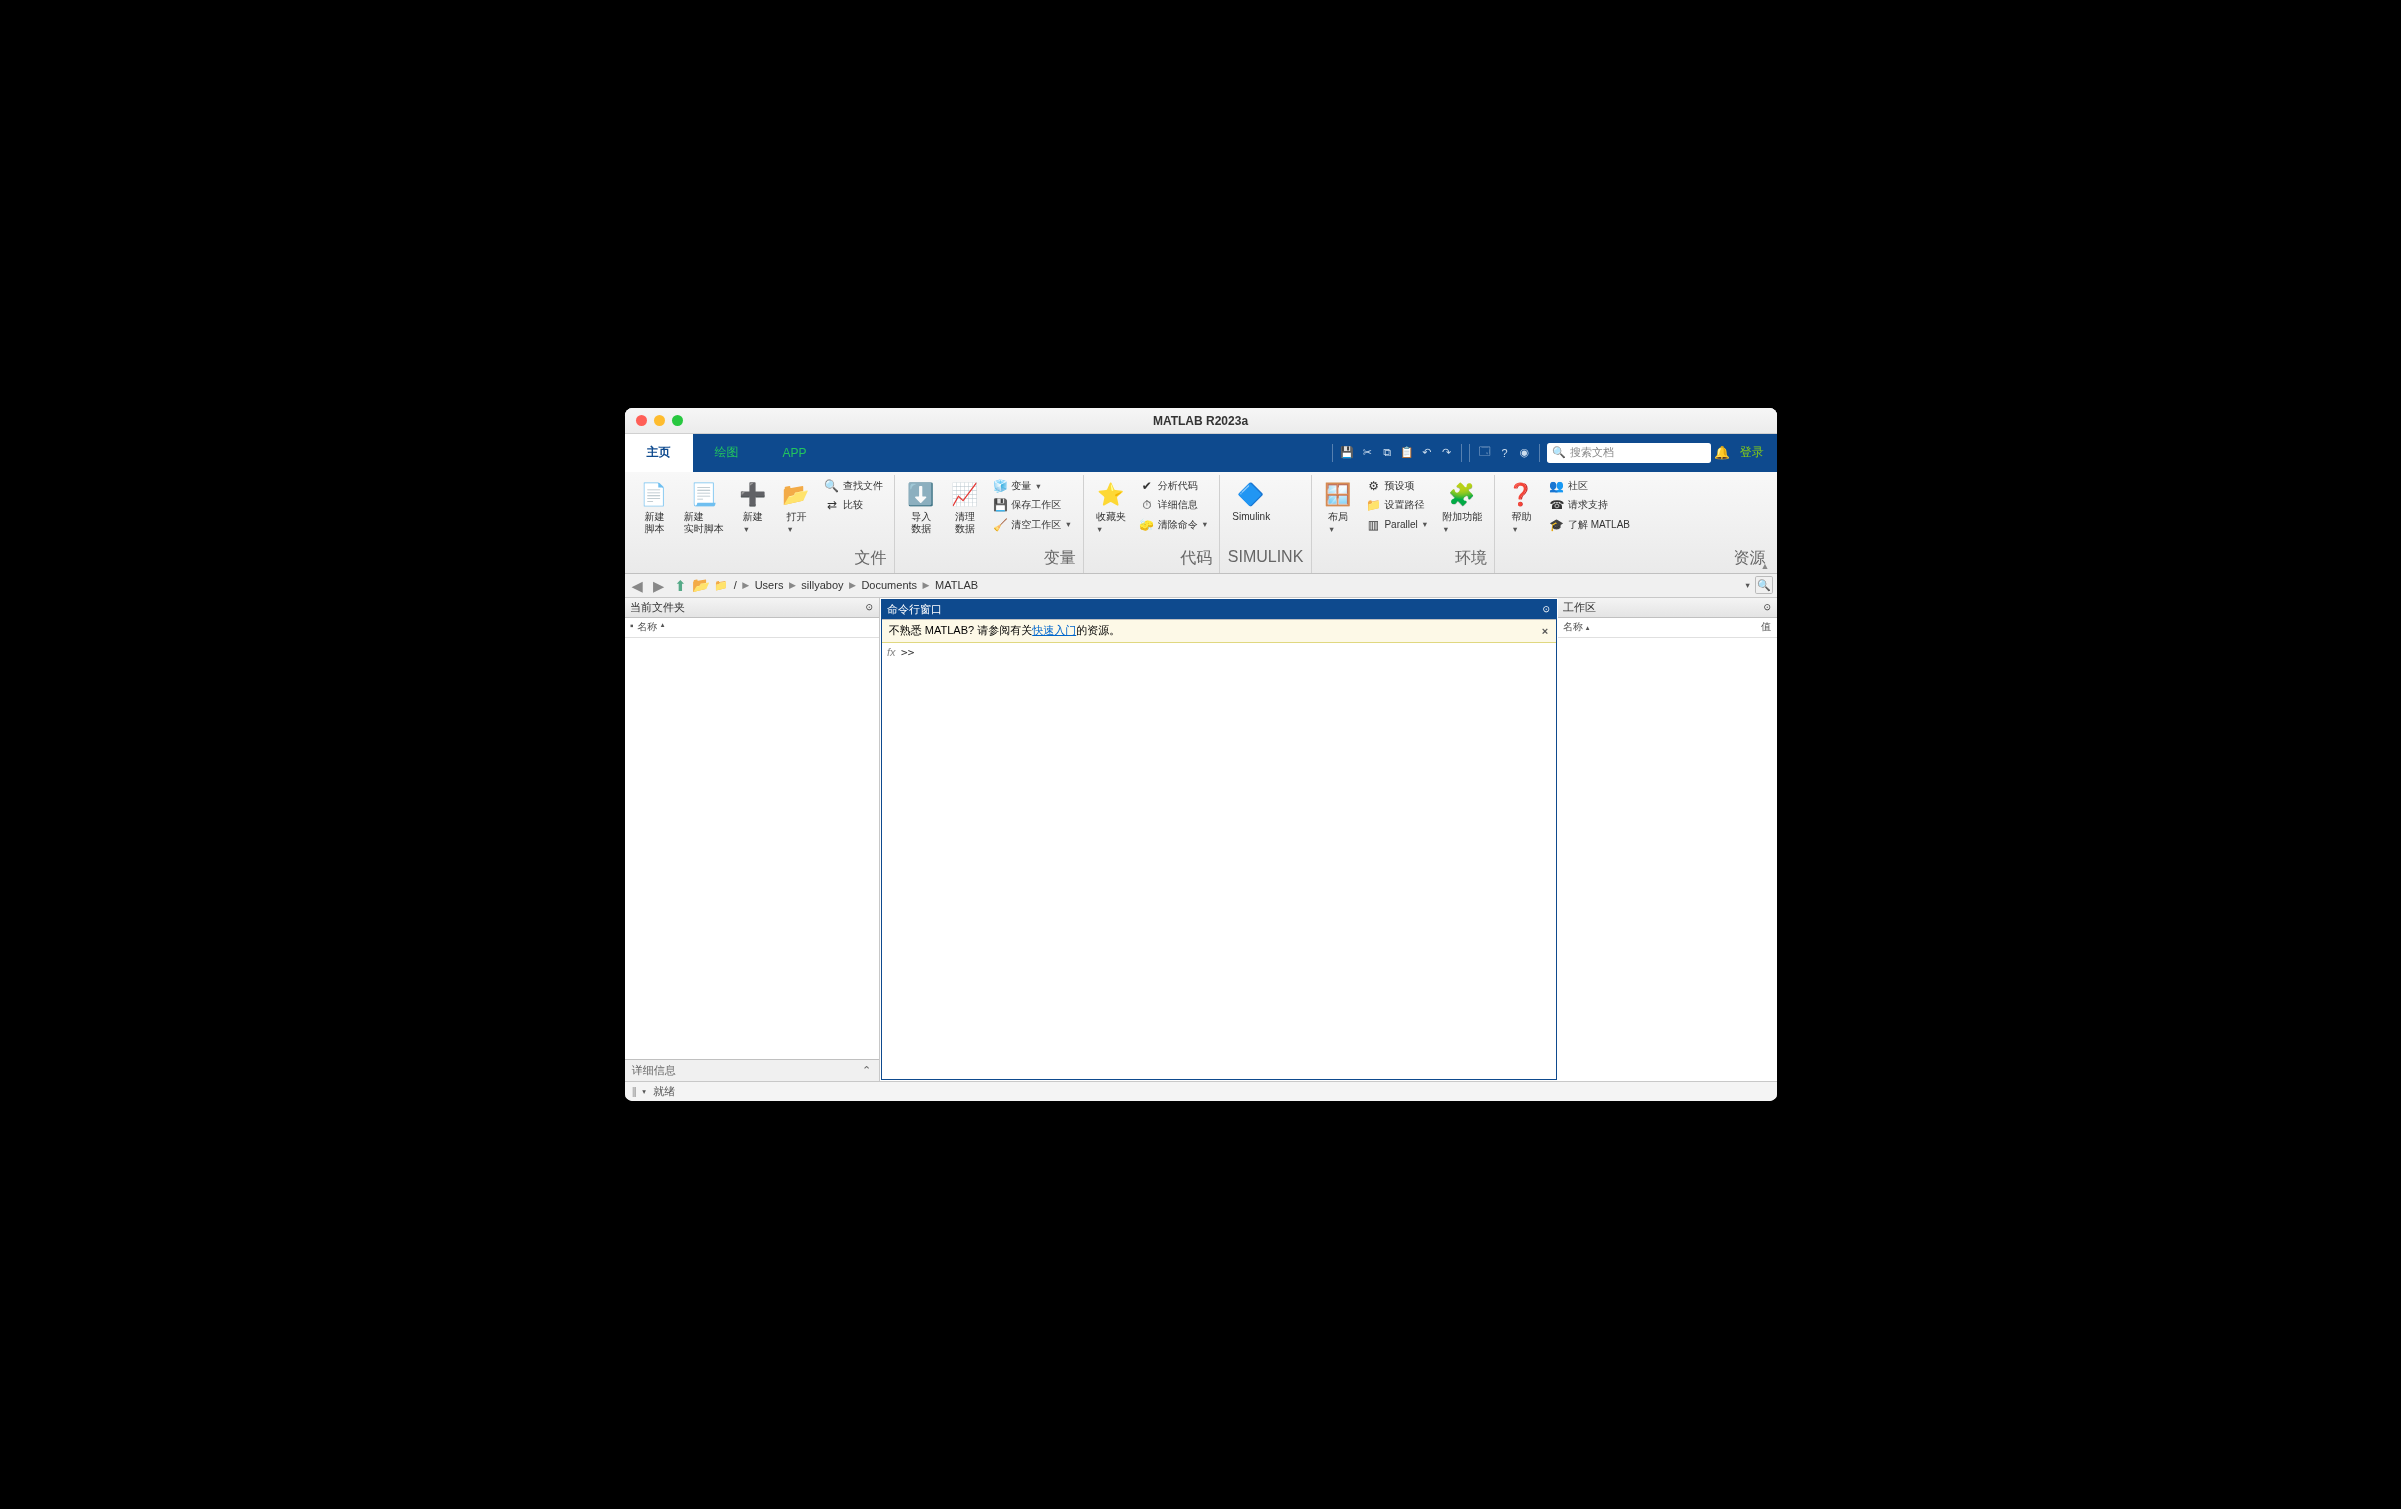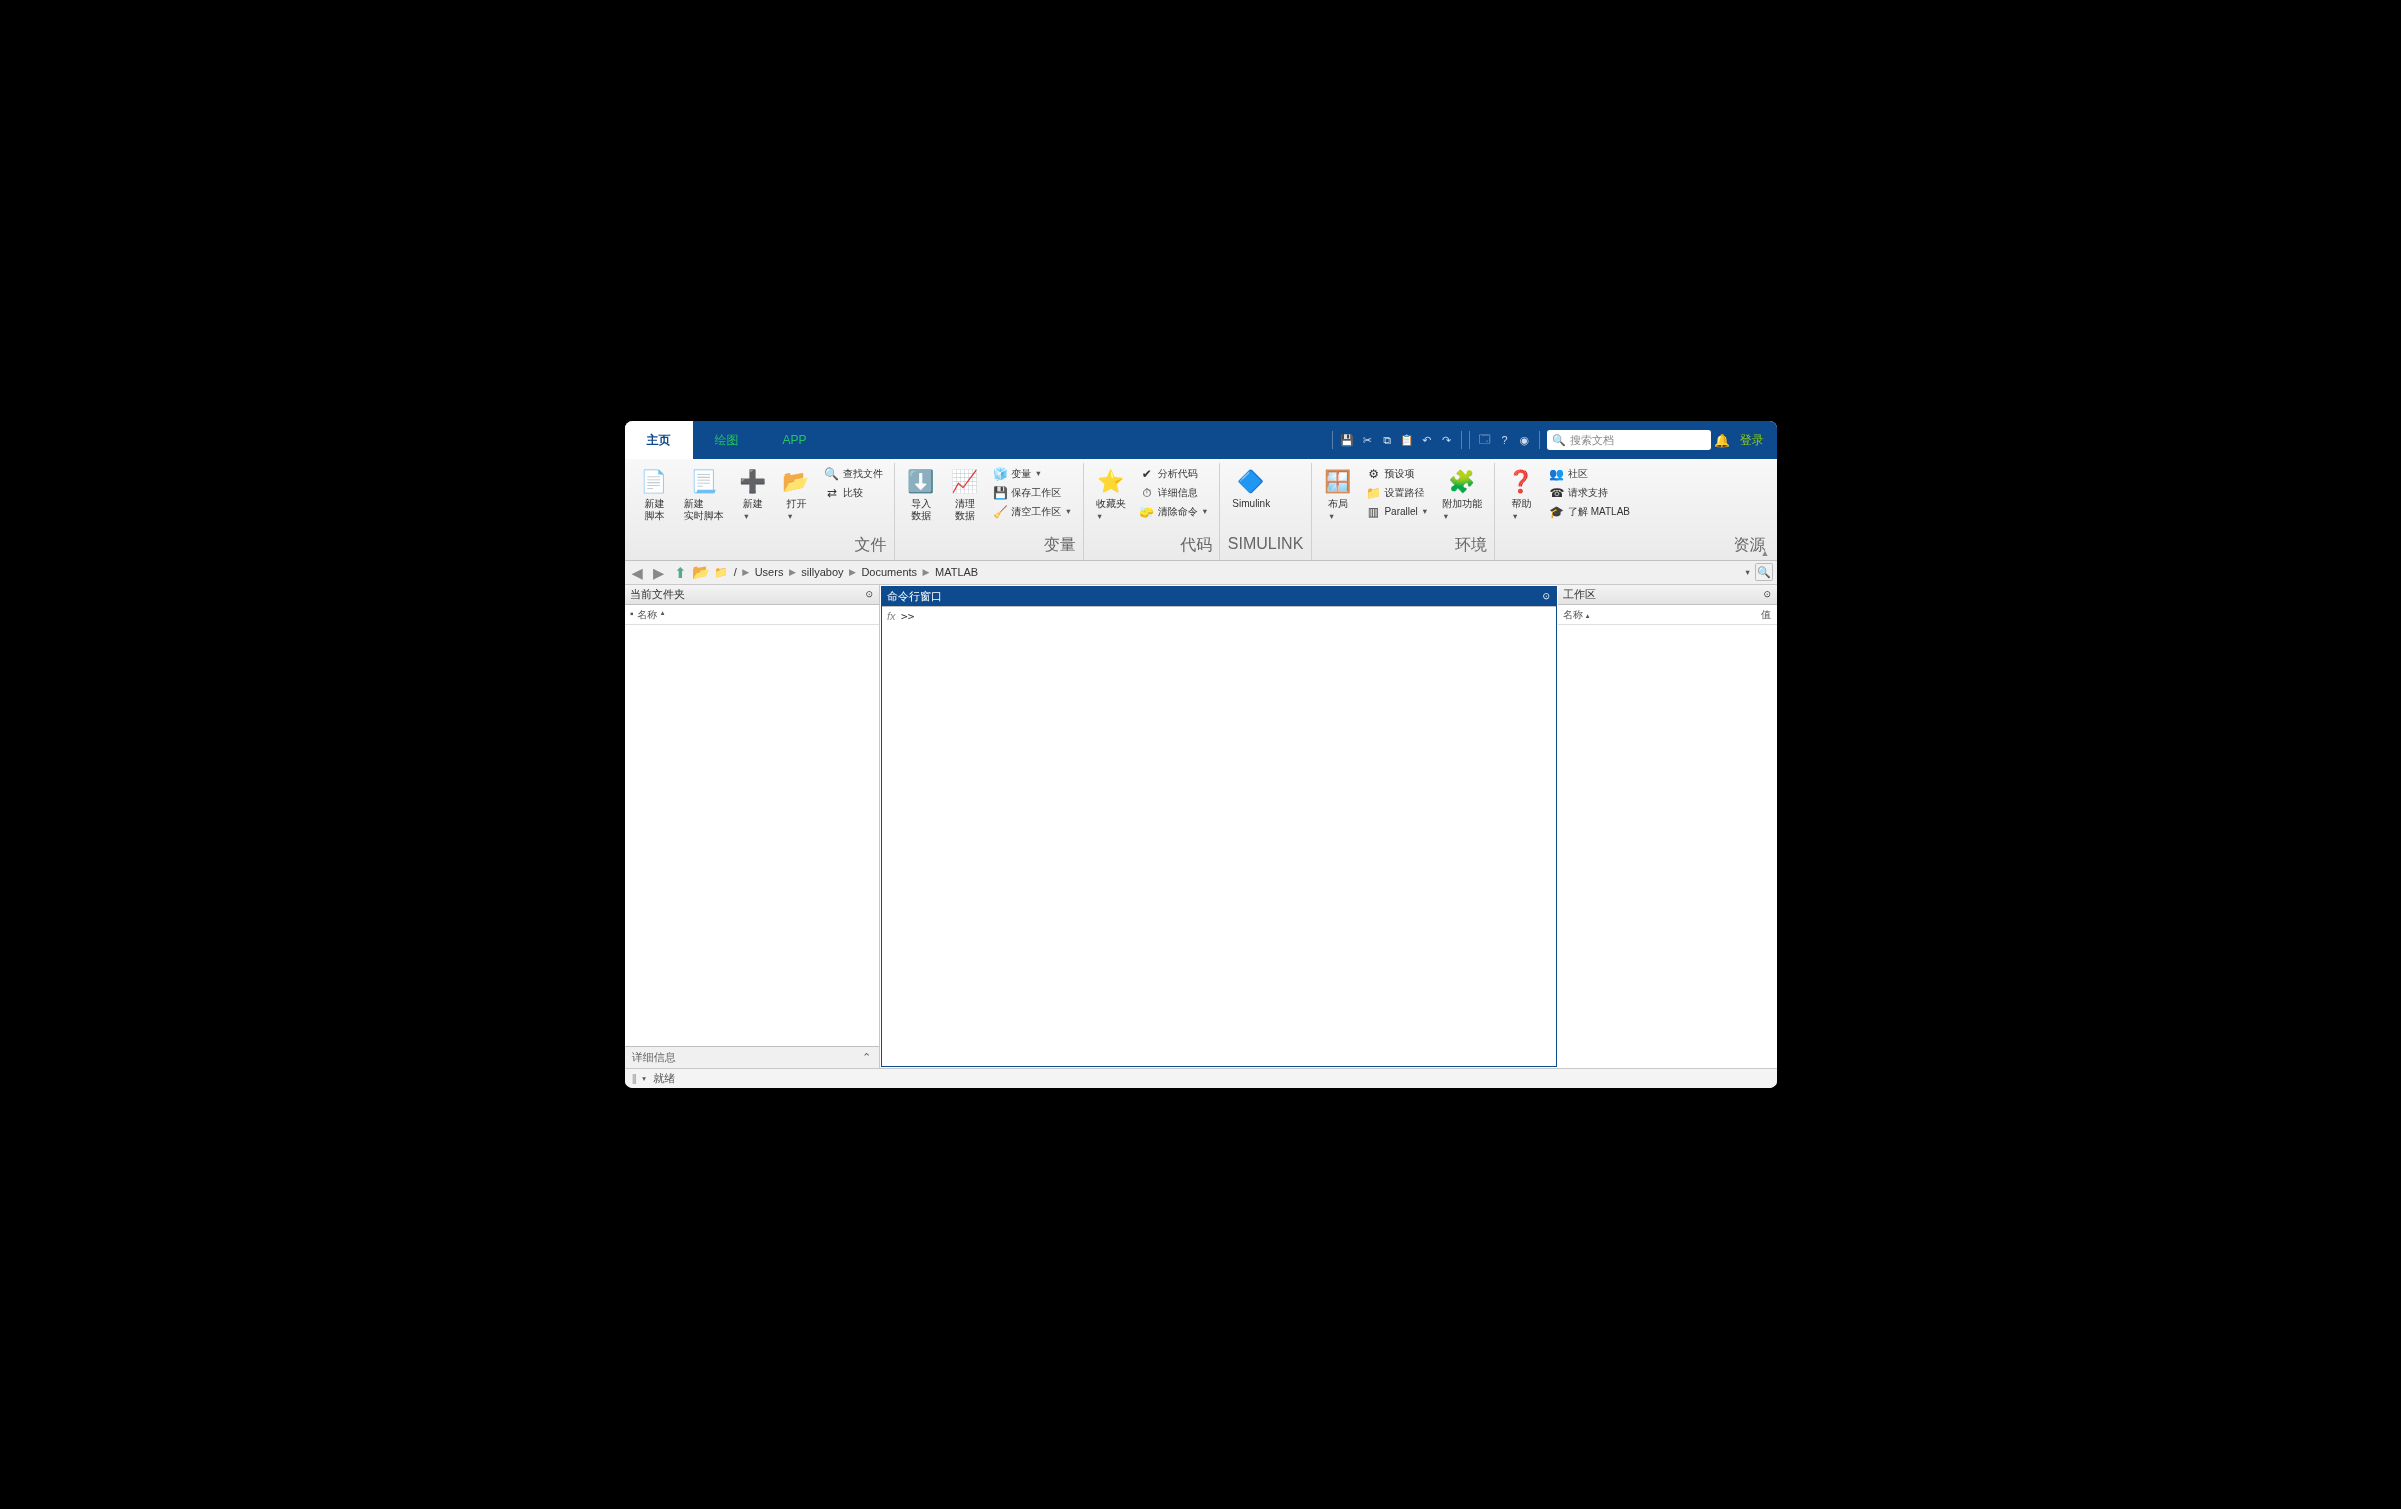--- a/index.html
+++ b/index.html
@@ -63,20 +63,28 @@
 .ws-cols{display:flex;padding:2.7px 5.5px;border-bottom:0.9px solid #e0e0e0;font-size:10px;color:#555}
 .ws-col1{flex:1}
 .statusbar{height:20px;background:#f4f4f4;border-top:0.9px solid #c8c8c8;display:flex;align-items:center;padding:0 7.3px;gap:7.3px;font-size:11px;color:#555}
 .status-grip{color:#aaa;letter-spacing:-1.8px}
 </style>
 </head>
 <body>
 
 <div class="window">
 
+  <div class="titlebar">
+    <div class="traffic">
+      <div class="light red"></div>
+      <div class="light yellow"></div>
+      <div class="light green"></div>
+    </div>
+    <div class="title">MATLAB R2023a</div>
+  </div>
 
   <div class="menubar">
     <div class="tab active">主页</div>
     <div class="tab">绘图</div>
     <div class="tab">APP</div>
     <div class="menubar-right">
       <div class="qat">
         <div class="qat-btn">💾</div>
         <div class="qat-btn">✂</div>
         <div class="qat-btn">⧉</div>
@@ -292,20 +300,26 @@
         <span>详细信息</span>
         <span>⌃</span>
       </div>
     </div>
 
     <div class="panel center-panel">
       <div class="panel-header active">
         <span>命令行窗口</span>
         <span class="panel-menu">⊙</span>
       </div>
+      <div class="banner">
+        <span>
+          <span>不熟悉 MATLAB? 请参阅有关</span><a>快速入门</a><span>的资源。</span>
+        </span>
+        <span class="banner-close">×</span>
+      </div>
       <div class="panel-body">
         <div class="cmdline">
           <span class="fx">fx</span>
           <span class="prompt">&gt;&gt;</span>
         </div>
       </div>
     </div>
 
     <div class="panel right-panel">
       <div class="panel-header">

